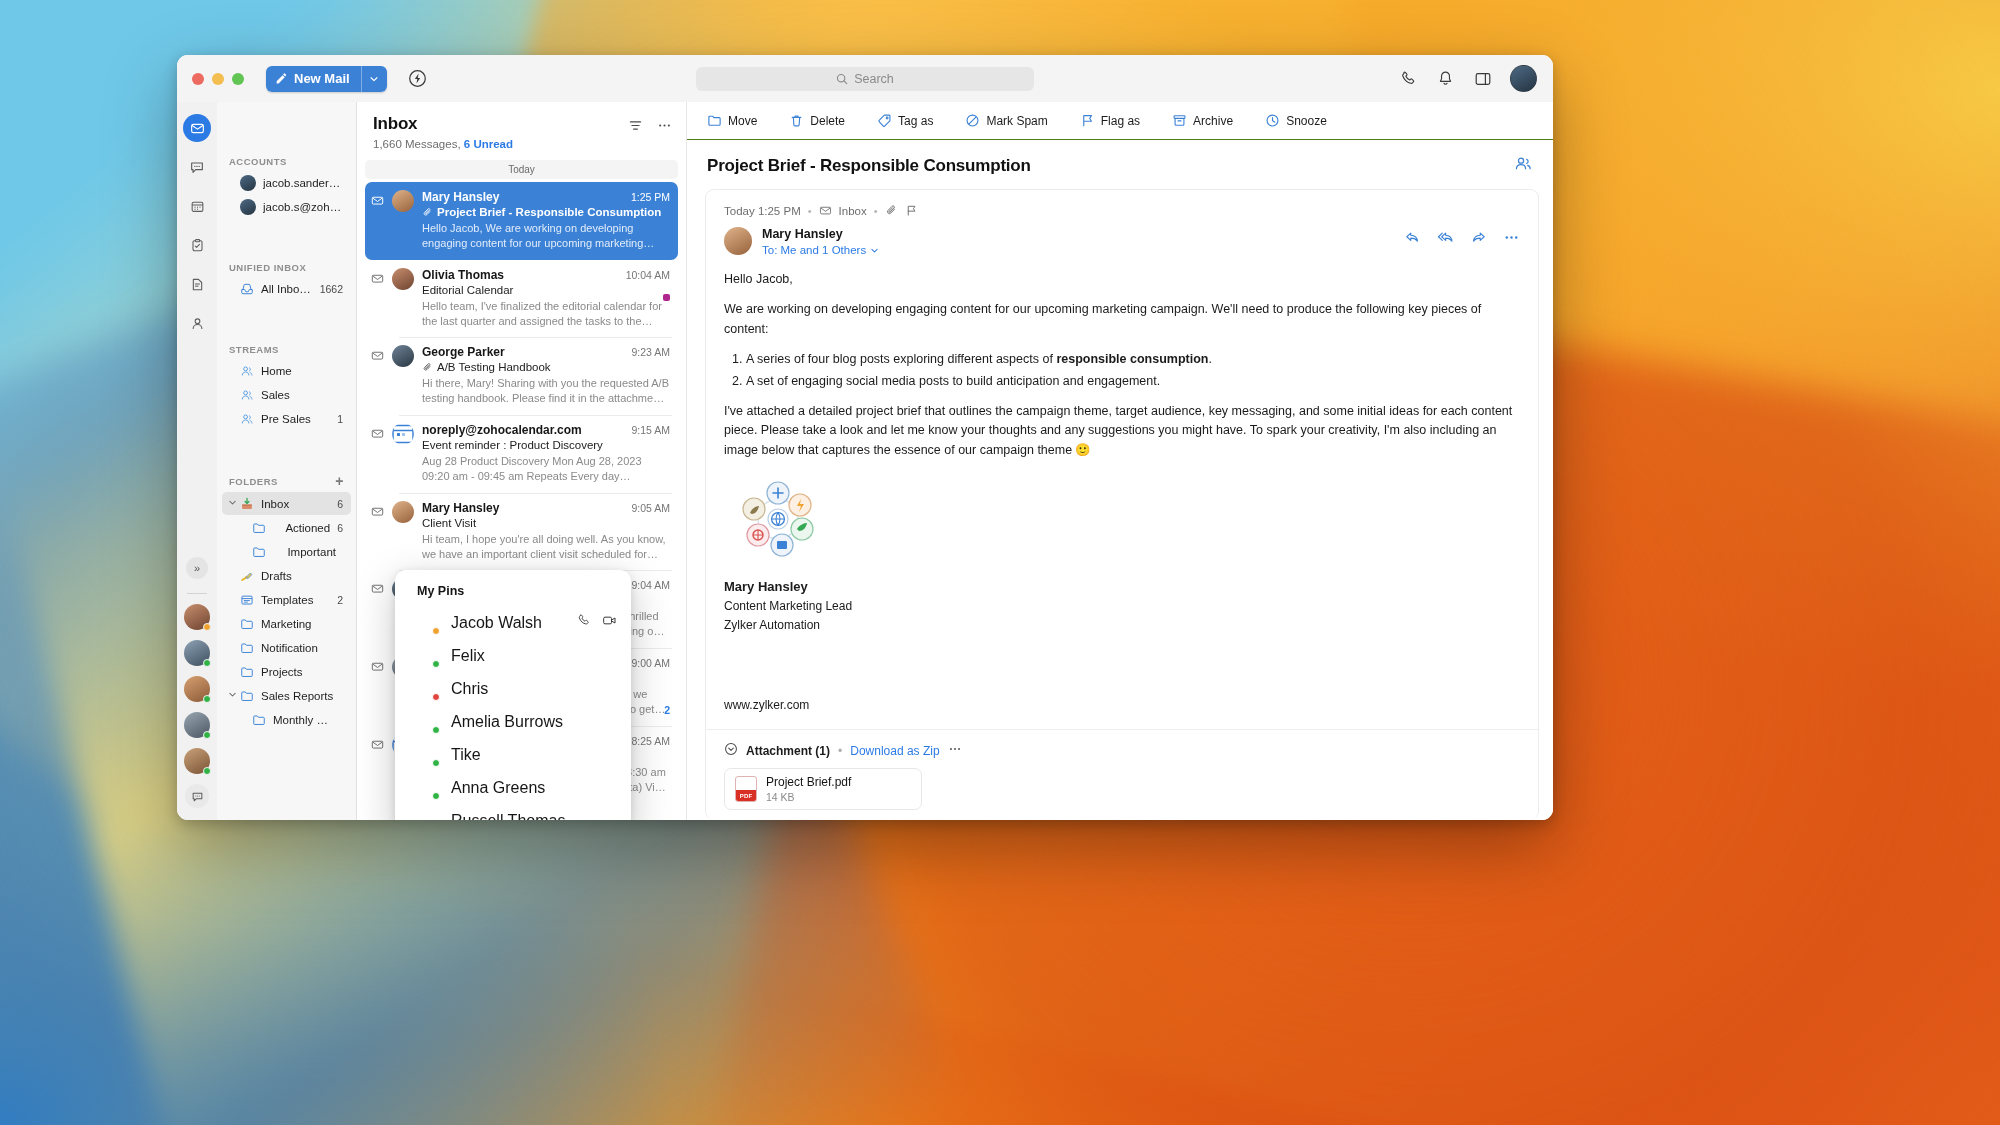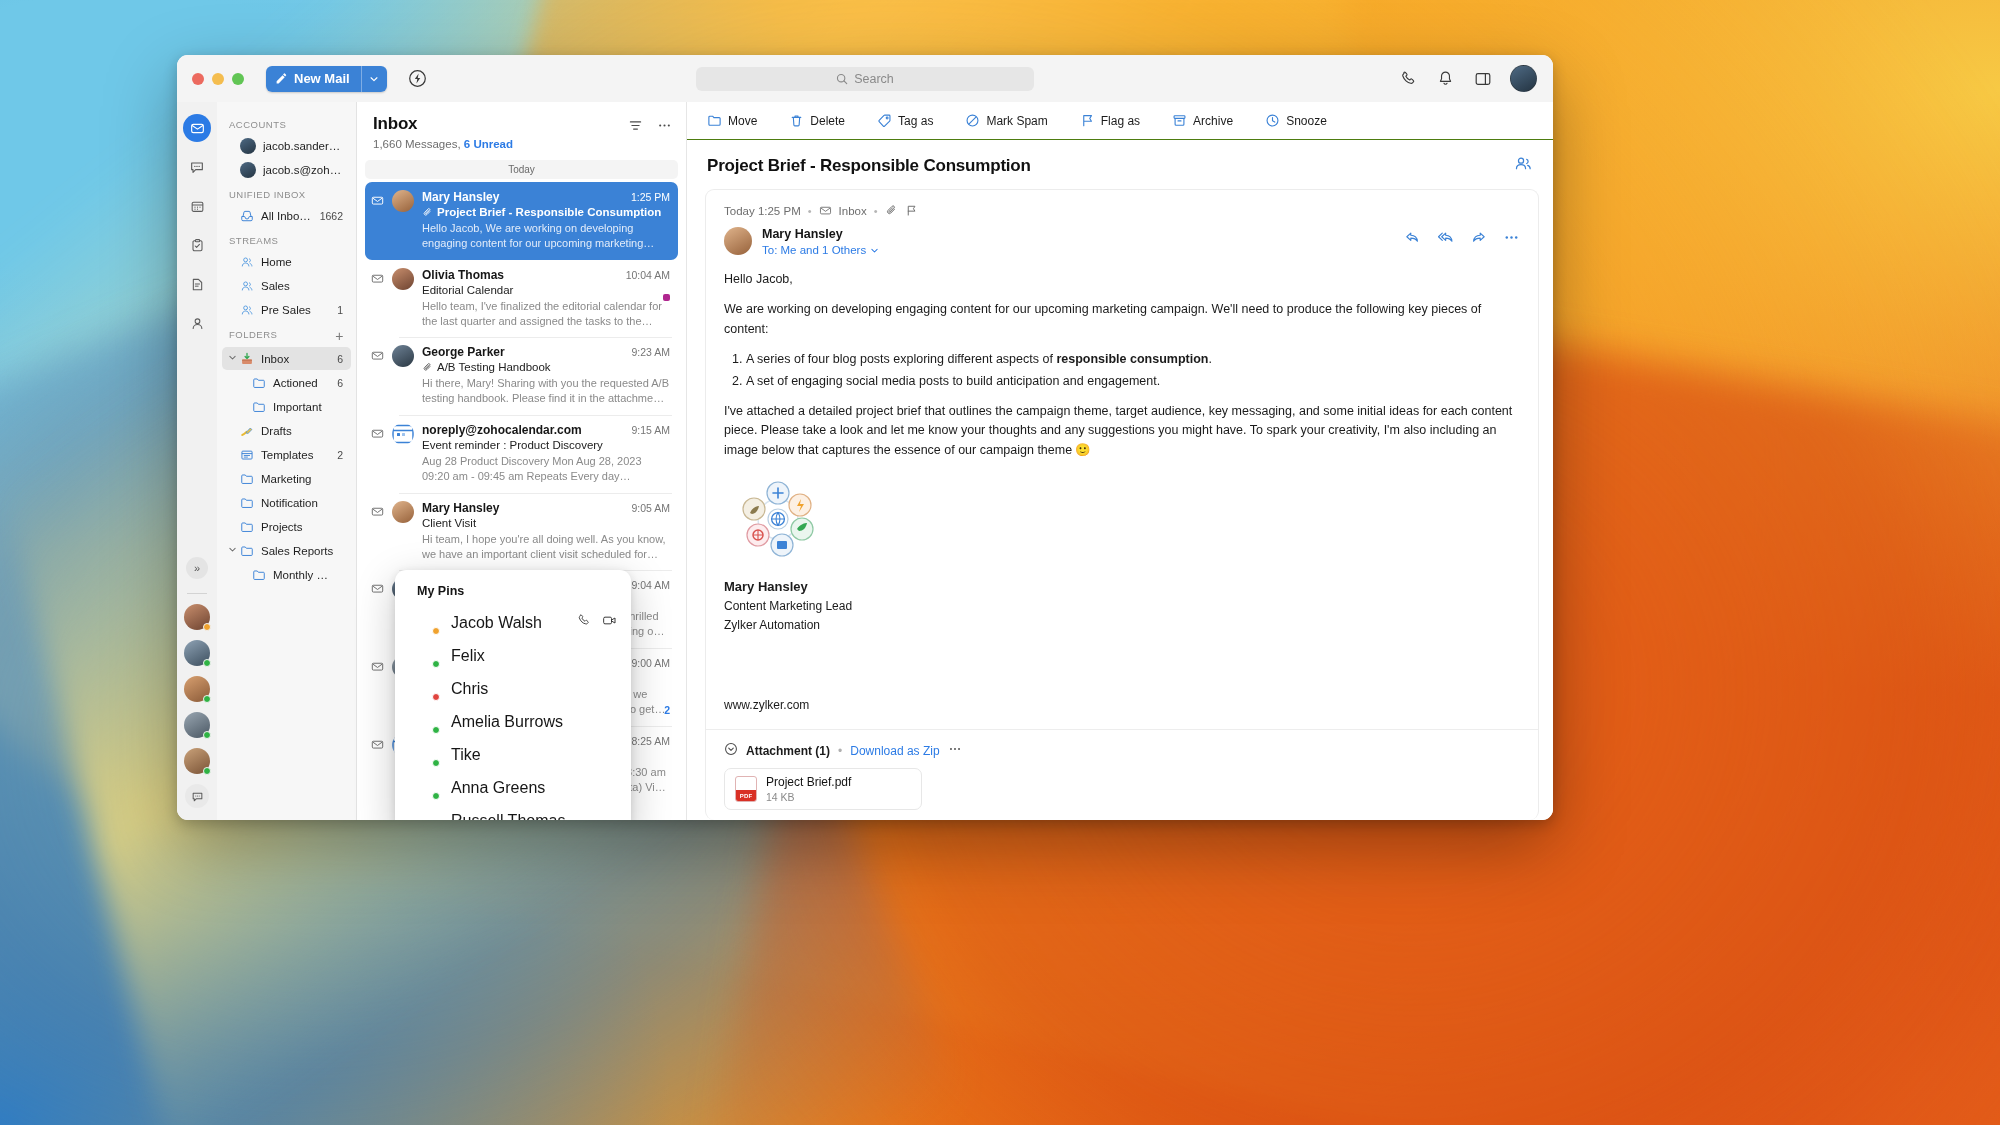--- a/index.html
+++ b/index.html
@@ -214,36 +214,37 @@
     color: #1f1f1f;
     position: relative;
   }
   .sb-section {
     font-size: 9.5px;
     letter-spacing: 0.5px;
     color: #8e8e8e;
     text-transform: uppercase;
     padding: 7px 10px 4px 12px;
     display: flex;
-    align-items: flex-start;
+    align-items: center;
     justify-content: space-between;
-    font-weight: 400;
+    font-weight: 700;
+    margin-top: 37px;
   }
   .sb-plus { color: #7a7a7a; font-size: 14px; line-height: 1; padding-right: 2px; }
   .sb-row {
     display: flex;
     align-items: center;
     gap: 7px;
     height: 23px;
     padding: 0 8px 0 18px;
     border-radius: 5px;
     margin: 0 5px 1px 5px;
     position: relative;
   }
-  .sb-row.indent2 { padding-left: 30px; }
+  .sb-row.indent2 { padding-left: 30px; text-align: right; }
   .sb-row.selected { background: #e3e3e3; }
   .sb-label {
     flex: 1;
     white-space: nowrap;
     overflow: hidden;
     text-overflow: ellipsis;
   }
   .sb-count { font-size: 10.5px; color: #4a4a4a; }
   .sb-av { width: 16px; height: 16px; border-radius: 50%; overflow: hidden; flex: none; }
   .sb-ic { width: 14px; height: 14px; flex: none; display: flex; align-items: center; justify-content: center; }

